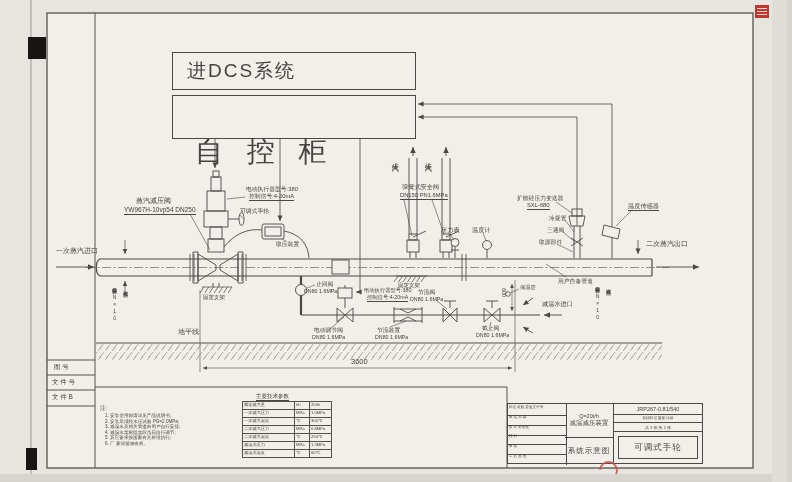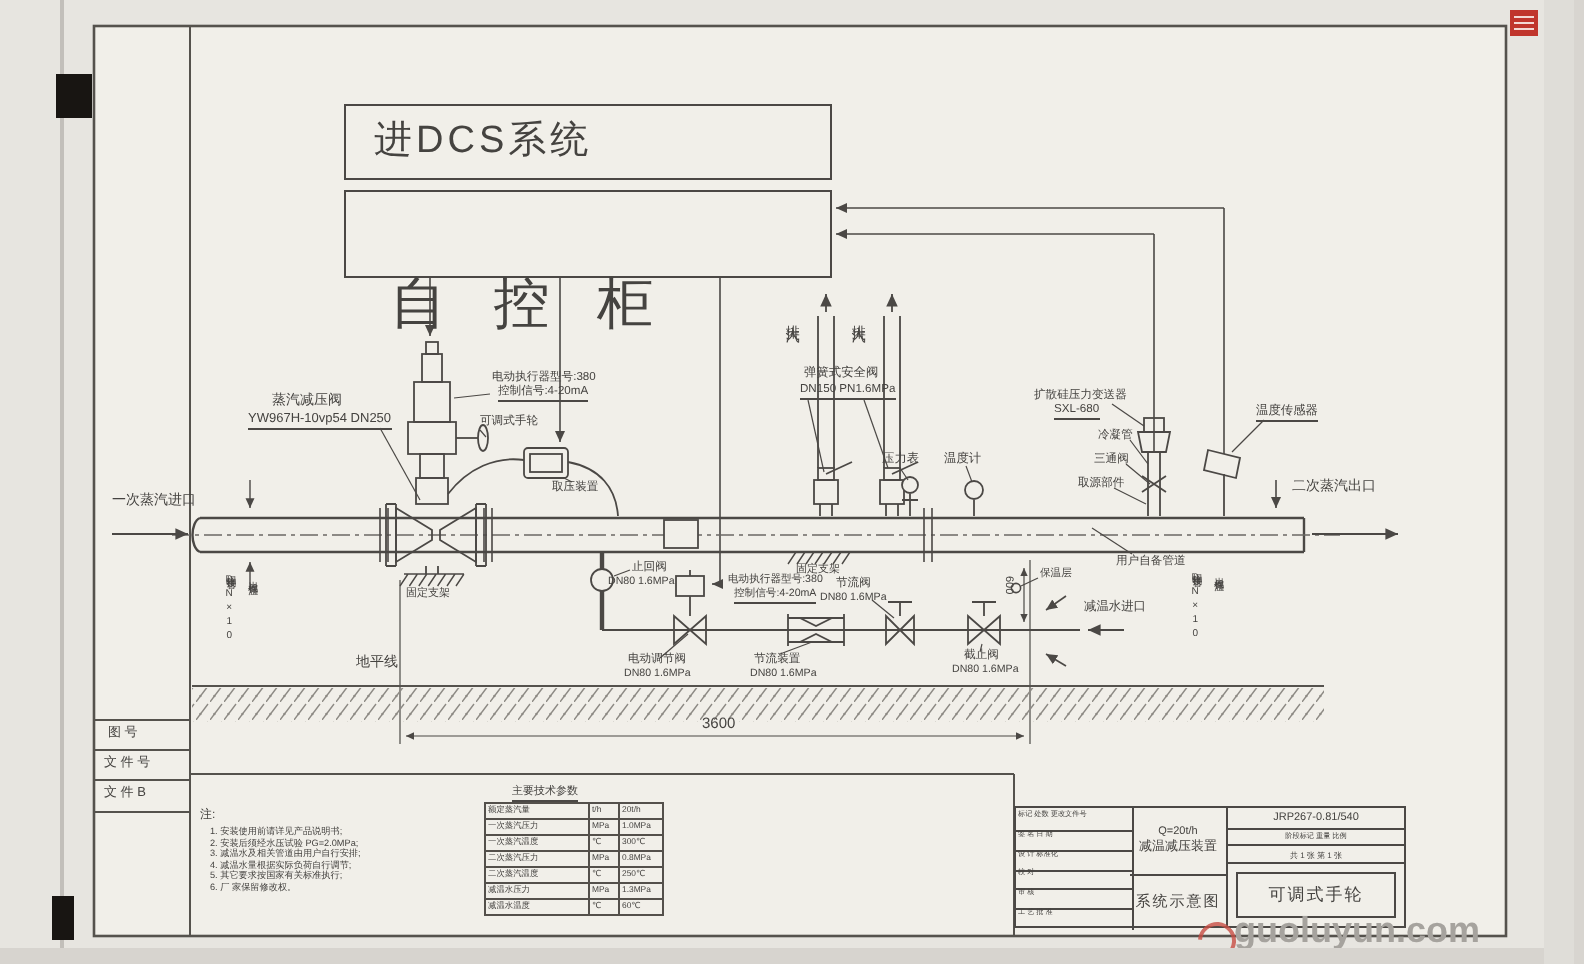--- a/index.html
+++ b/index.html
@@ -314,21 +314,20 @@
     <div class="cell br ctr" style="left:57px;top:34px;width:48px;height:25px;font-size:7.5px;letter-spacing:1px;">系统示意图</div>
     <div class="cell bb ctr" style="left:106px;top:0;width:88px;height:9.5px;font-size:5.5px;">JRP267-0.81/540</div>
     <div class="cell bb ctr" style="left:106px;top:10.2px;width:88px;height:8.3px;font-size:3.6px;">阶段标记  重量  比例</div>
     <div class="cell bb ctr" style="left:106px;top:19.2px;width:88px;height:8.3px;font-size:4px;">共 1 张  第 1 张</div>
     <div class="cell" style="left:106px;top:28.2px;width:88px;height:30.8px;">
       <div class="ctr" style="position:absolute;left:4px;top:4px;right:4px;bottom:4px;border:0.8px solid #4b4845;font-size:8.5px;letter-spacing:1px;">可调式手轮</div>
     </div>
   </div>
 
   <div style="position:absolute;left:599px;top:461px;width:15px;height:15px;border:2px solid #c94f45;border-radius:50%;border-left-color:transparent;transform:rotate(-40deg);opacity:.8;"></div>
-  <span class="wm" style="left:617px;top:455px;font-size:18px;font-weight:600;color:#a6a39e;">guoluyun.com</span>
   <div class="stamp" style="left:755px;top:5px;width:14px;height:13px;">
     <div style="position:absolute;left:2px;top:3px;width:10px;height:1px;background:#f3d8d4;"></div>
     <div style="position:absolute;left:2px;top:6px;width:10px;height:1px;background:#f3d8d4;"></div>
     <div style="position:absolute;left:2px;top:9px;width:10px;height:1px;background:#f3d8d4;"></div>
   </div>
   <div class="blob" style="left:28px;top:37px;width:18px;height:22px;"></div>
   <div class="blob" style="left:26px;top:448px;width:11px;height:22px;"></div>
   <div style="position:absolute;left:0;top:474px;width:792px;height:8px;background:#d7d4cf;"></div>
   <div style="position:absolute;left:772px;top:0;width:20px;height:482px;background:#dfddd8;"></div>
 

